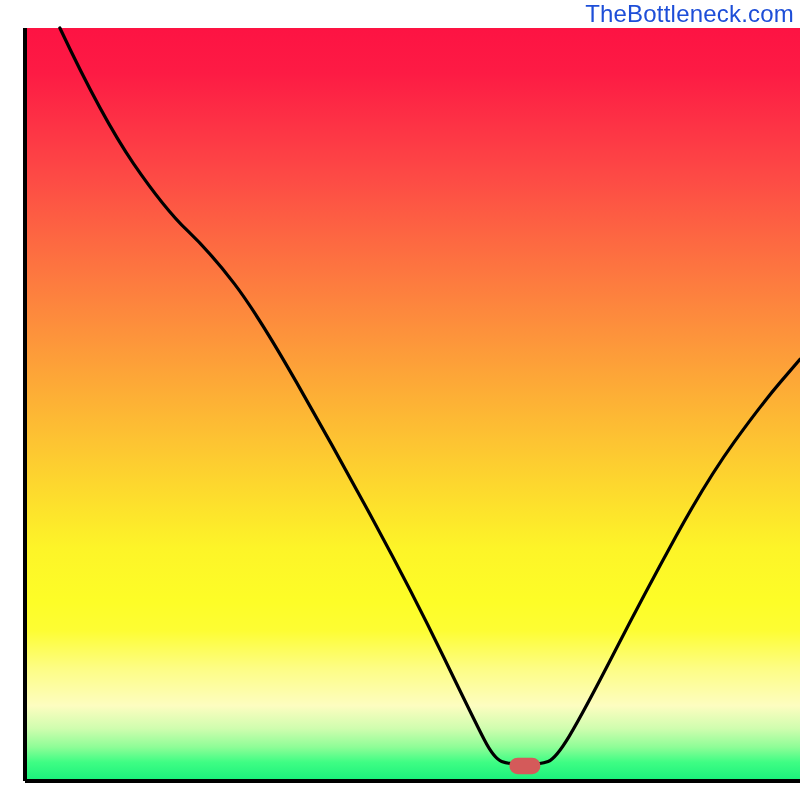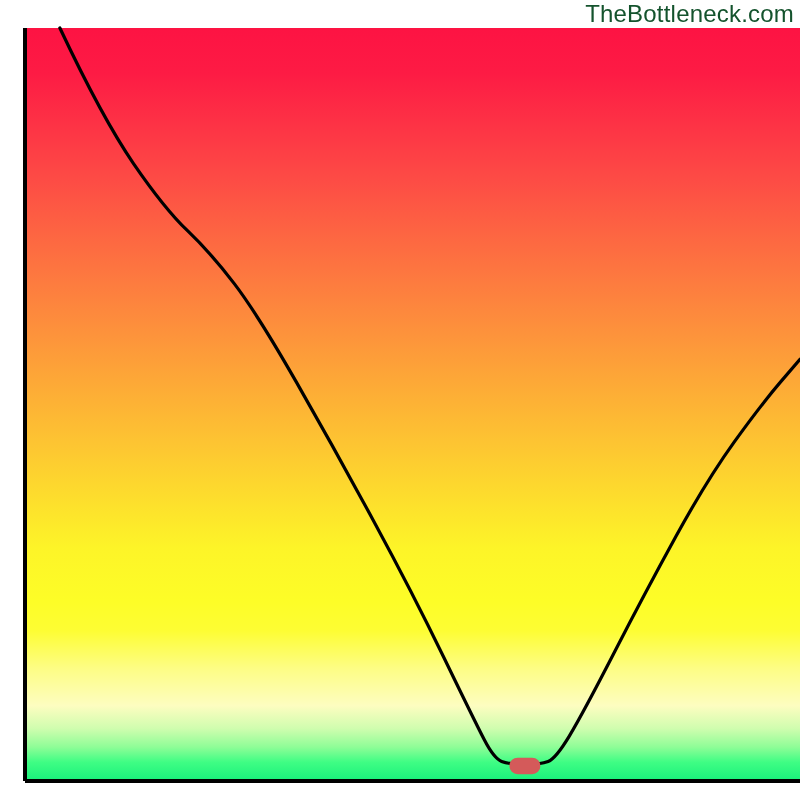--- a/index.html
+++ b/index.html
@@ -13,21 +13,21 @@
   }
   .wrap {
     position: relative;
     width: 800px;
     height: 800px;
   }
   .watermark {
     position: absolute;
     top: 0px;
     right: 6px;
-    color: #14532d;
+    color: #1d4ed8;
     font-size: 24px;
     letter-spacing: 0.2px;
     font-weight: 400;
   }
   svg {
     display: block;
   }
 </style>
 </head>
 <body>

